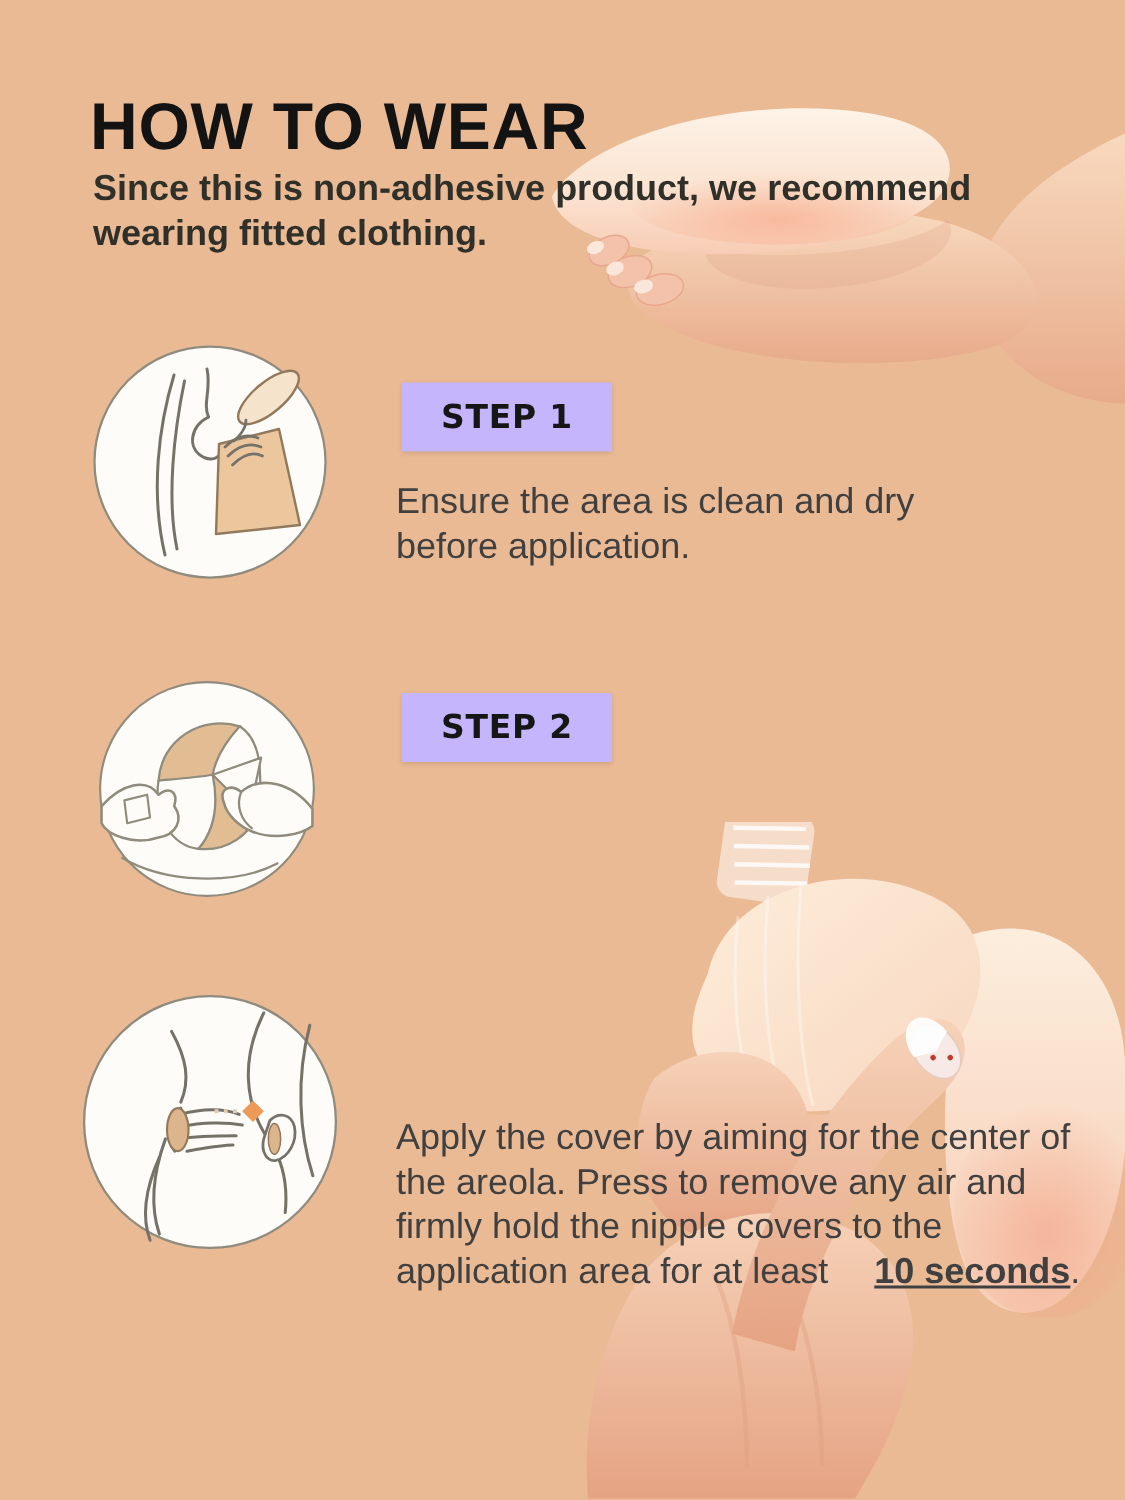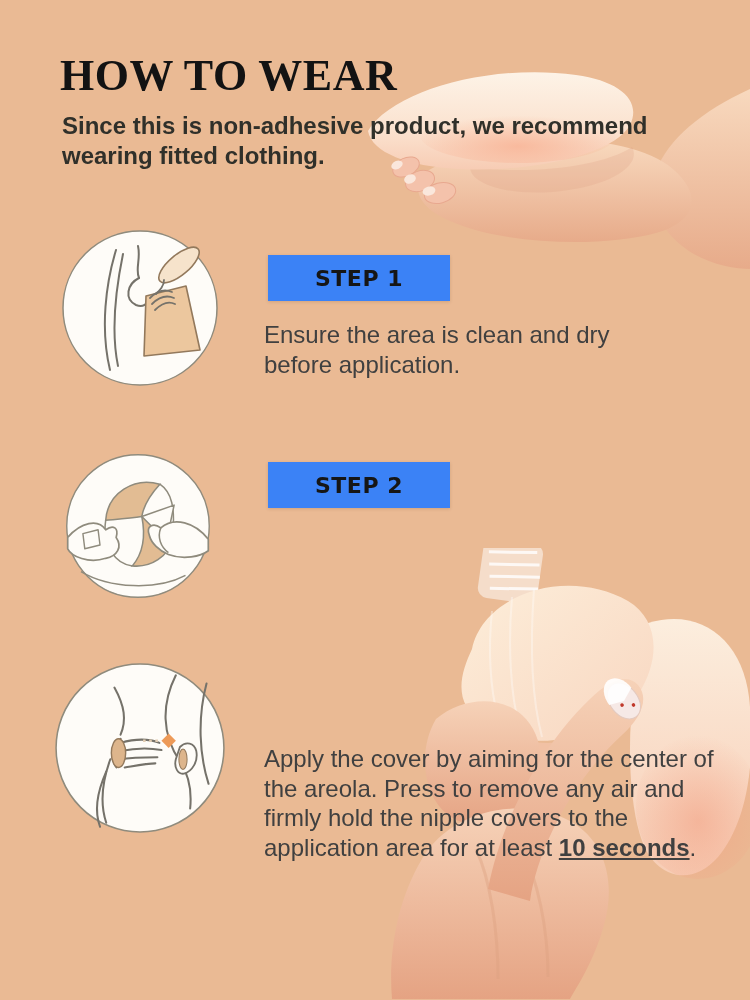--- a/index.html
+++ b/index.html
@@ -6,50 +6,50 @@
   body{
     width:750px;height:1000px;position:relative;overflow:hidden;
     background:#eaba94;
     font-family:"Liberation Sans",sans-serif;
   }
   .canvas{position:absolute;inset:0;overflow:hidden;}
   .photo{position:absolute;z-index:1;}
   .photo-top{left:350px;top:55px;width:400px;height:215px;}
   .photo-mid{left:380px;top:548px;width:370px;height:452px;}
   .title{
-    position:absolute;left:60px;top:50px;z-index:3;
-    font-family:Liberation Serif, serif;font-weight:700;font-size:44px;
+    position:absolute;left:60px;top:60px;z-index:3;
+    font-family:Liberation Sans, sans-serif;font-weight:700;font-size:44px;
     letter-spacing:0.5px;color:#131313;white-space:nowrap;
   }
   .subtitle{
     position:absolute;left:62px;top:111px;width:600px;z-index:3;
     font-size:24px;line-height:30px;color:#30302a;font-weight:bold;
   }
   .illus{position:absolute;z-index:2;}
   .c1{left:60px;top:228px;width:160px;height:160px;}
   .c2{left:62px;top:450px;width:152px;height:152px;}
   .c3{left:53px;top:661px;width:174px;height:174px;}
   .steplabel{
-    position:absolute;left:268px;width:182px;height:46px;z-index:3;
-    background:#3b82f6;box-shadow:0 1px 3px rgba(90,60,30,0.18);
+    position:absolute;left:268px;width:140px;height:46px;z-index:3;
+    background:#c4b5fd;box-shadow:0 1px 3px rgba(90,60,30,0.18);
     display:flex;align-items:center;justify-content:center;
     font-family:"DejaVu Sans",sans-serif;font-weight:700;font-size:22px;
     letter-spacing:0.5px;color:#161616;
   }
   .l1{top:255px;}
   .l2{top:462px;}
   .l3{top:676px;}
   .desc{
     position:absolute;left:264px;z-index:3;
     font-size:24px;line-height:29.5px;color:#404040;
   }
   .d1{top:320px;width:400px;}
   .d2{top:527px;width:442px;}
   .d3{top:744px;width:470px;}
-  .emph{font-weight:700;text-decoration:underline;}
+  .emph{font-weight:700;text-decoration:underline;margin-left:24px;}
 </style>
 </head>
 <body>
 
 <div class="canvas">
 
   <svg class="photo photo-top" viewBox="0 0 400 215" aria-hidden="true">
     <defs>
       <linearGradient id="skinA" x1="0" y1="0" x2="0" y2="1">
         <stop offset="0" stop-color="#f8d9be"></stop>

